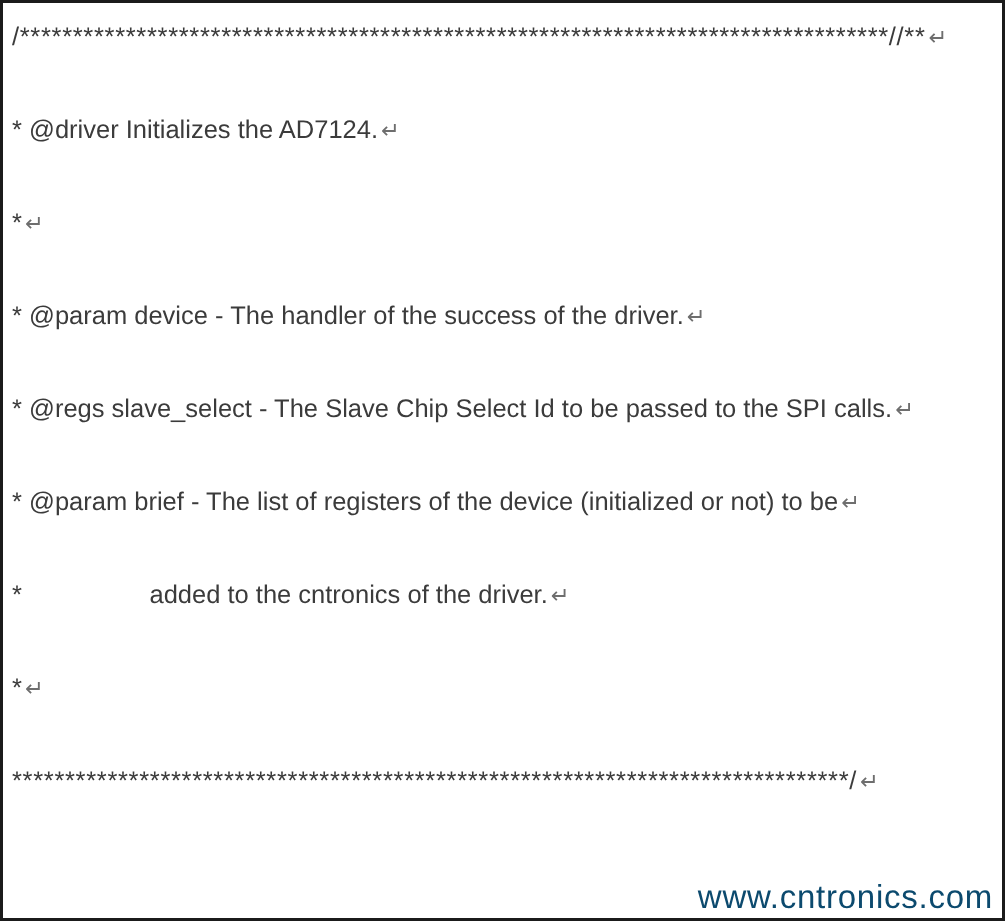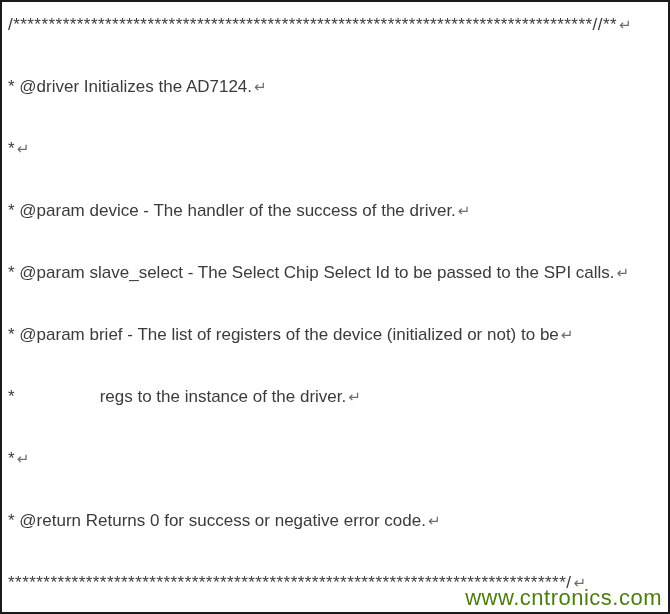--- a/index.html
+++ b/index.html
@@ -30,46 +30,45 @@
     letter-spacing: normal;
     margin-left: 2px;
     font-family: "DejaVu Sans", sans-serif;
   }
   .watermark {
     position: absolute;
     right: 6px;
     bottom: 1px;
     font-size: 22px;
     letter-spacing: 0.5px;
-    color: #4d7c0f;
+    color: #0c4a6e;
     text-align: right;
   }
 </style>
 </head>
 <body>
 
 <div class="page">
   <div class="doc">
 
     <div class="line stars"><span>/**********************************************************************************//**</span><span class="br">↵</span></div>
 
     <div class="line"><span>* @driver Initializes the AD7124.</span><span class="br">↵</span></div>
 
     <div class="line"><span>*</span><span class="br">↵</span></div>
 
     <div class="line"><span>* @param device - The handler of the success of the driver.</span><span class="br">↵</span></div>
 
-    <div class="line"><span>* @param slave_select - The Select Chip Select Id to be passed to the SPI calls.</span><span class="br">↵</span></div>
+    <div class="line"><span>* @regs slave_select - The Slave Chip Select Id to be passed to the SPI calls.</span><span class="br">↵</span></div>
 
     <div class="line"><span>* @param brief - The list of registers of the device (initialized or not) to be</span><span class="br">↵</span></div>
 
-    <div class="line"><span>*                  regs to the instance of the driver.</span><span class="br">↵</span></div>
+    <div class="line"><span>*                  added to the cntronics of the driver.</span><span class="br">↵</span></div>
 
     <div class="line"><span>*</span><span class="br">↵</span></div>
 
-    <div class="line"><span>* @return Returns 0 for success or negative error code.</span><span class="br">↵</span></div>
 
     <div class="line stars"><span>*******************************************************************************/</span><span class="br">↵</span></div>
 
   </div>
 
   <div class="watermark">www.cntronics.com</div>
 </div>
 
 </body></html>

